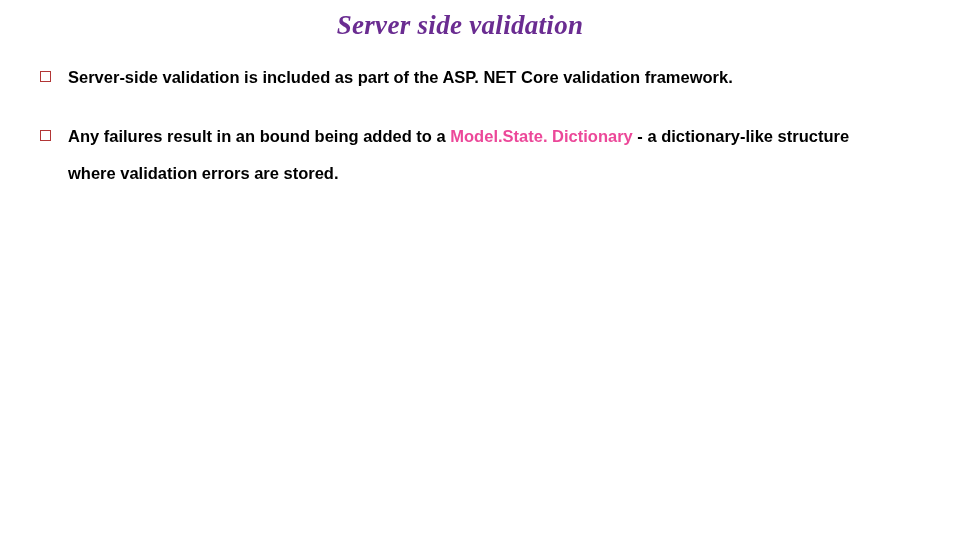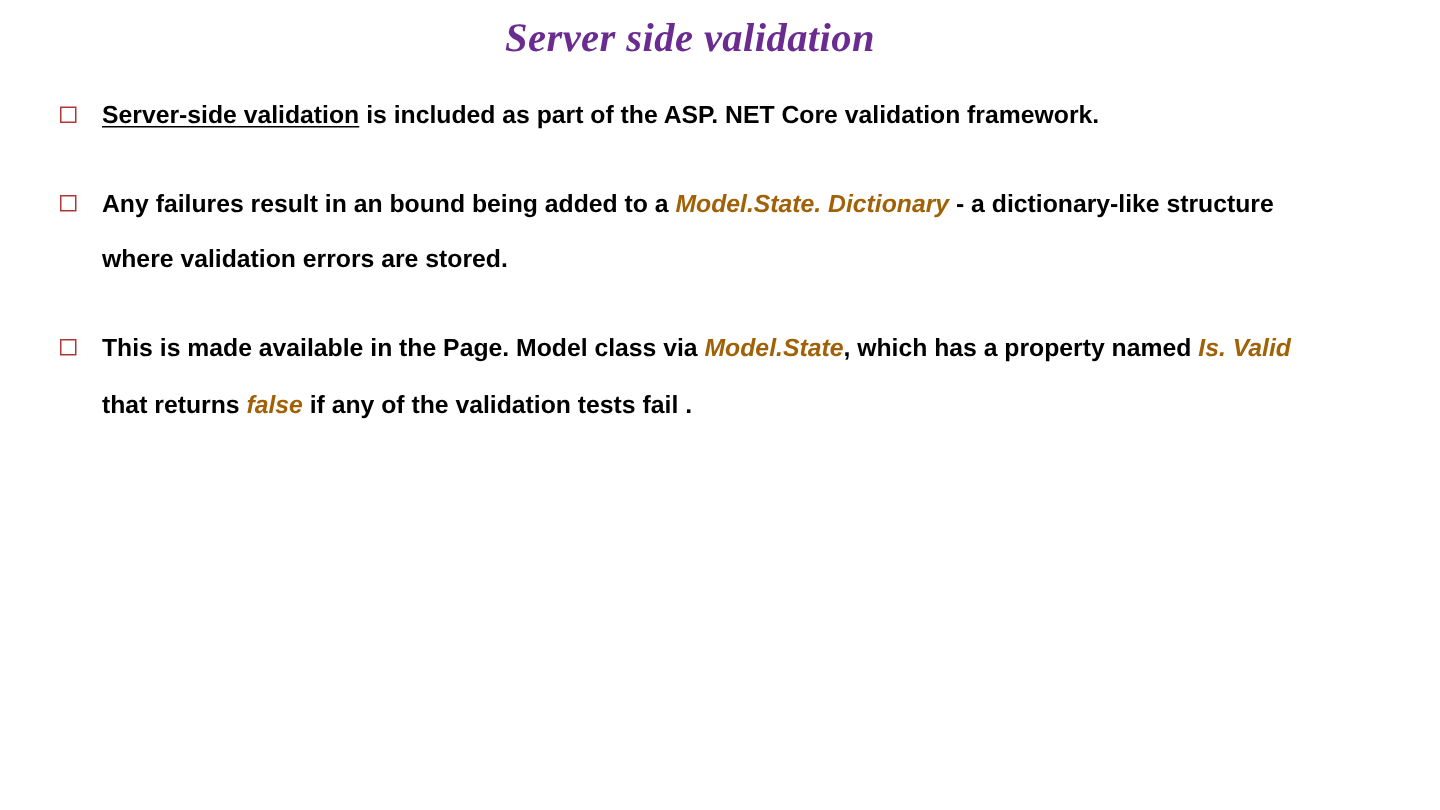--- a/index.html
+++ b/index.html
@@ -48,25 +48,23 @@
     position: absolute;
     left: 6px;
     top: 12px;
     width: 11px;
     height: 11px;
     border: 1.6px solid #b23636;
     box-sizing: border-box;
     background: #fff;
   }
   .accent {
-    color: #a16207;
-    font-style: italic;
+    color: #ec4899;
   }
   .ul {
-    text-decoration: underline;
     text-underline-offset: 2px;
   }
 </style>
 </head>
 <body>
 
 <div class="slide">
 
   <h1 class="title">Server side validation</h1>
 
@@ -74,19 +72,16 @@
 
     <li>
       <span class="ul">Server-side validation</span><span> is included as part of the ASP. NET Core validation framework.</span>
     </li>
 
 
     <li>
       <span> Any failures result in an bound being added to a </span><span class="accent">Model.State. Dictionary</span><span> - a dictionary-like structure where validation errors are stored.</span>
     </li>
 
-    <li>
-      <span>This is made available in the Page. Model class via </span><span class="accent">Model.State</span><span>, which has a property named </span><span class="accent">Is. Valid</span><span> that returns </span><span class="accent">false</span><span> if any of the validation tests fail .</span>
-    </li>
 
   </ul>
 
 </div>
 
 </body></html>

